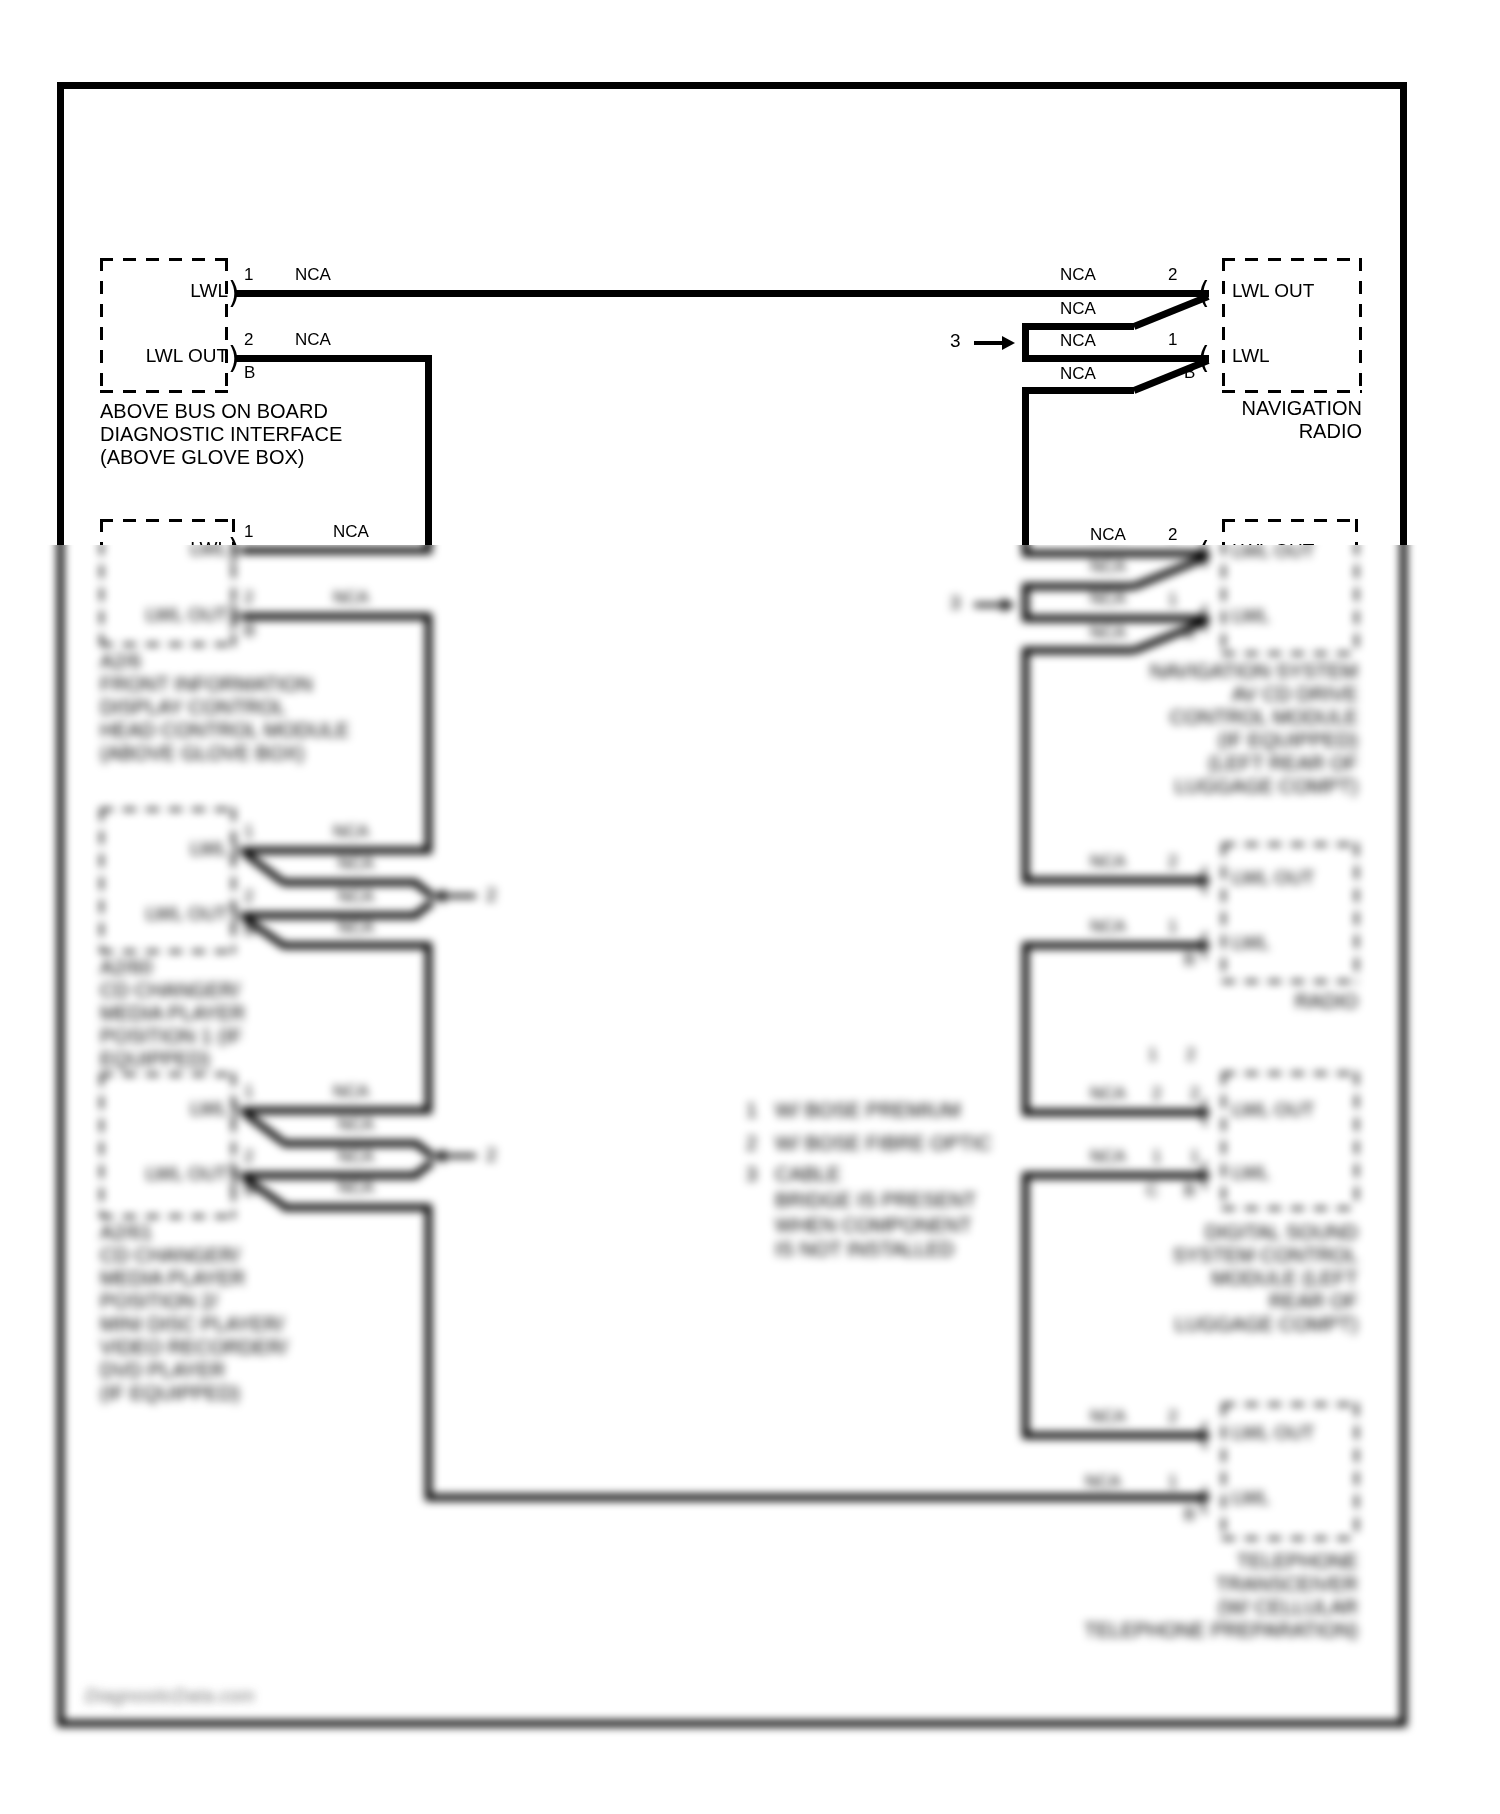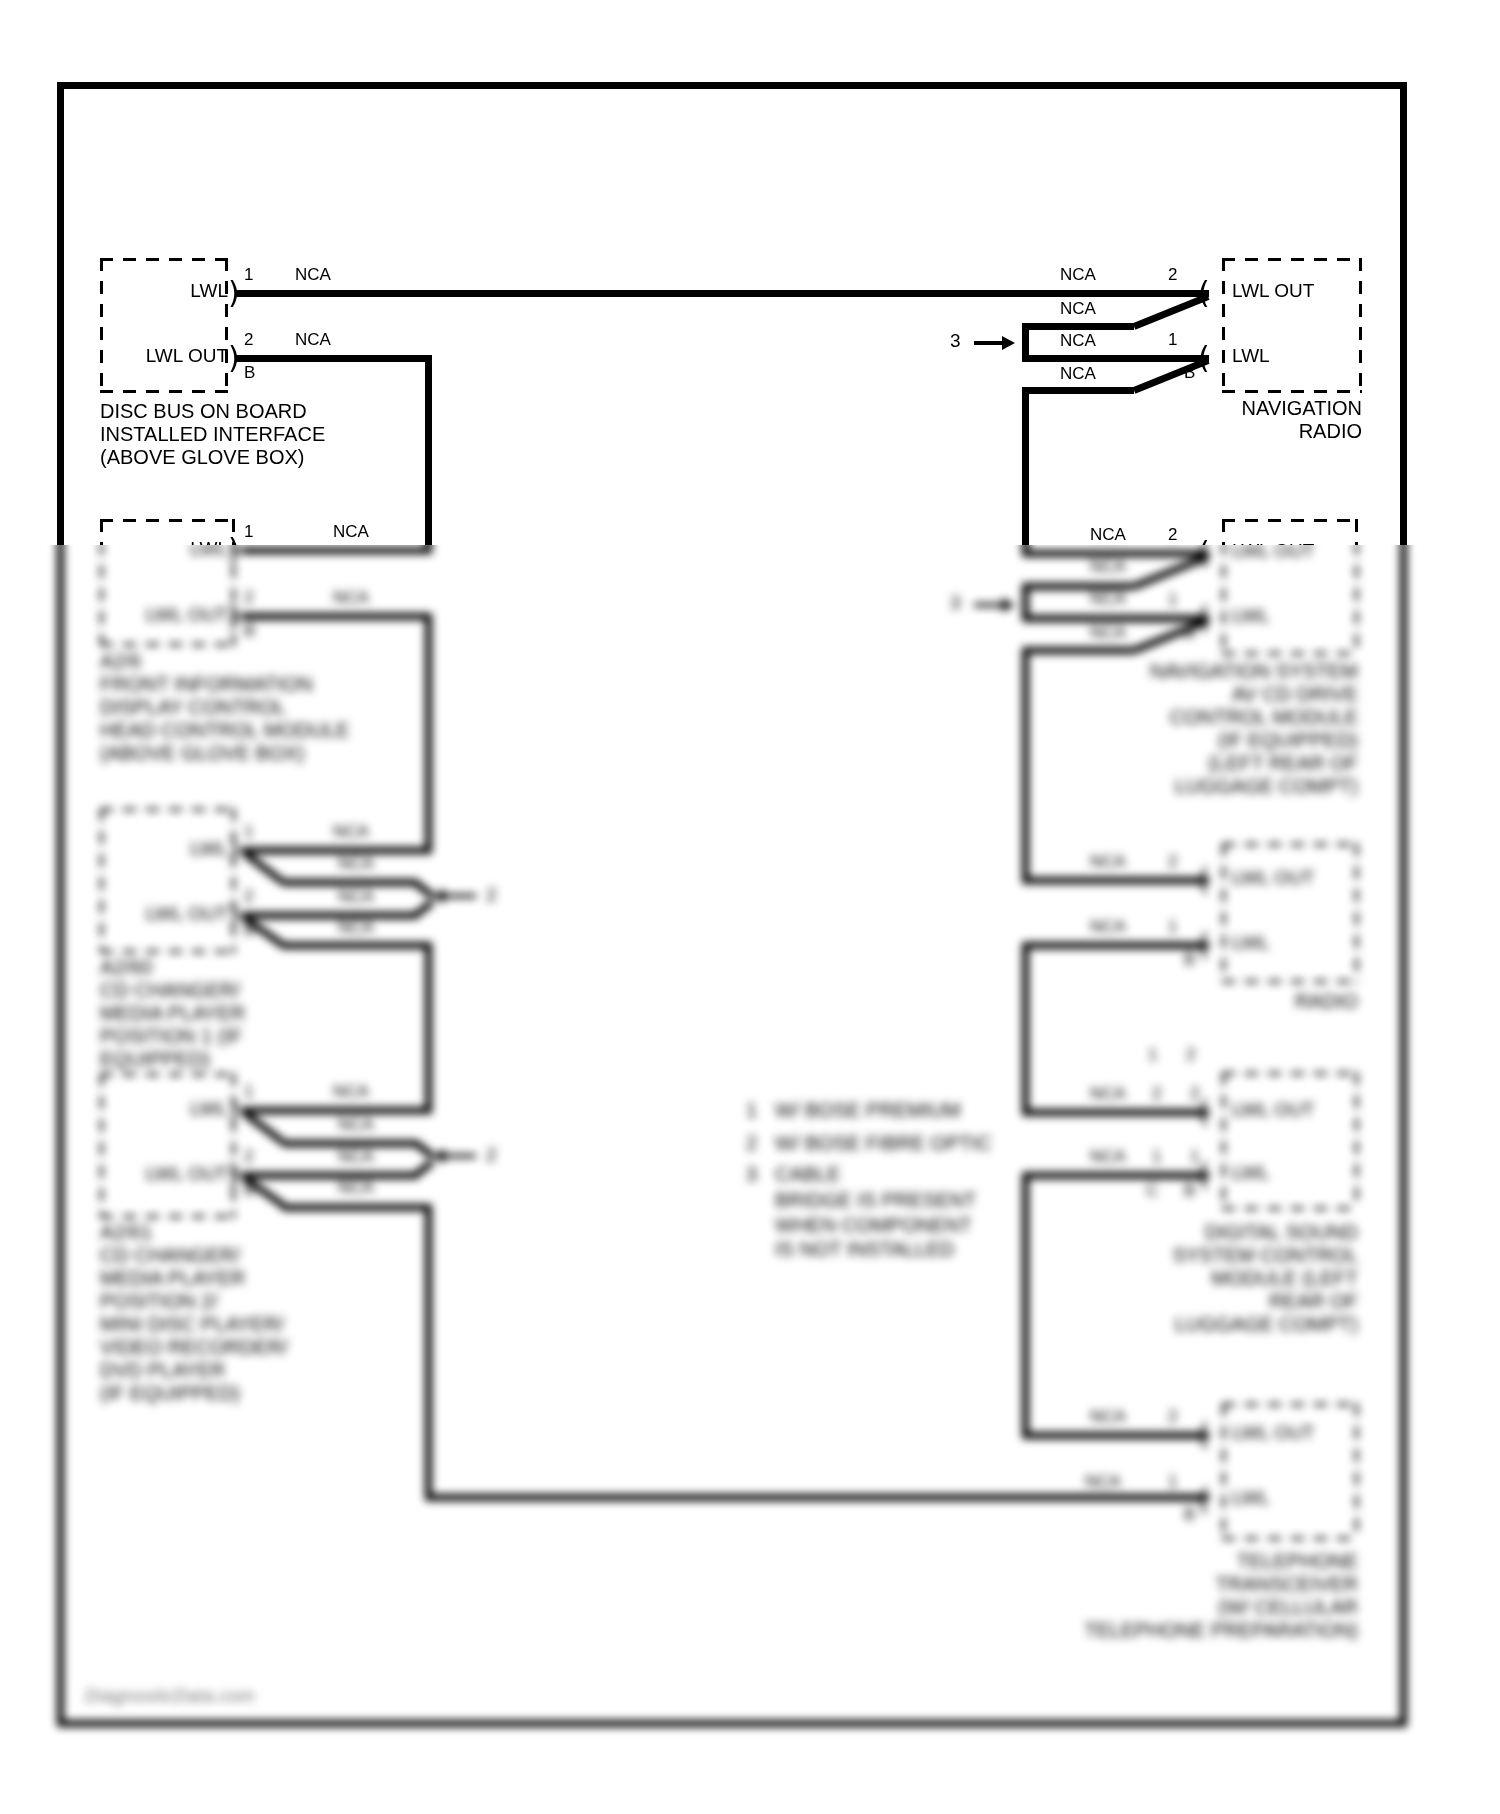--- a/index.html
+++ b/index.html
@@ -53,22 +53,22 @@
       <div class="pinword pw-r" style="left:110px;top:281px;">LWL</div>
       <div class="pinword pw-r" style="left:110px;top:346px;">LWL OUT</div>
       <div class="br" style="left:228px;top:278px;">)</div>
       <div class="br" style="left:228px;top:343px;">)</div>
       <div class="lbl" style="left:244px;top:266px;">1</div>
       <div class="lbl" style="left:244px;top:331px;">2</div>
       <div class="lbl" style="left:244px;top:364px;">B</div>
       <div class="lbl" style="left:295px;top:266px;">NCA</div>
       <div class="lbl" style="left:295px;top:331px;">NCA</div>
       <div class="cap" style="left:100px;top:400px;">
-        <div>DISC BUS ON BOARD</div>
-        <div>INSTALLED INTERFACE</div>
+        <div>ABOVE BUS ON BOARD</div>
+        <div>DIAGNOSTIC INTERFACE</div>
         <div>(ABOVE GLOVE BOX)</div>
       </div>
 
       <div class="dbox" style="left:1222px;top:258px;width:140px;height:135px;"></div>
       <div class="pinword" style="left:1232px;top:281px;">LWL OUT</div>
       <div class="pinword" style="left:1232px;top:346px;">LWL</div>
       <div class="br" style="left:1198px;top:278px;">(</div>
       <div class="br" style="left:1198px;top:343px;">(</div>
       <div class="lbl" style="left:1168px;top:266px;">2</div>
       <div class="lbl" style="left:1168px;top:331px;">1</div>

